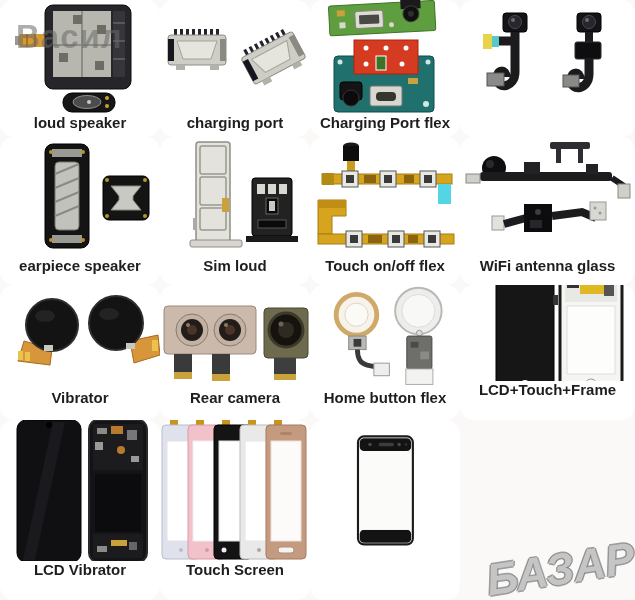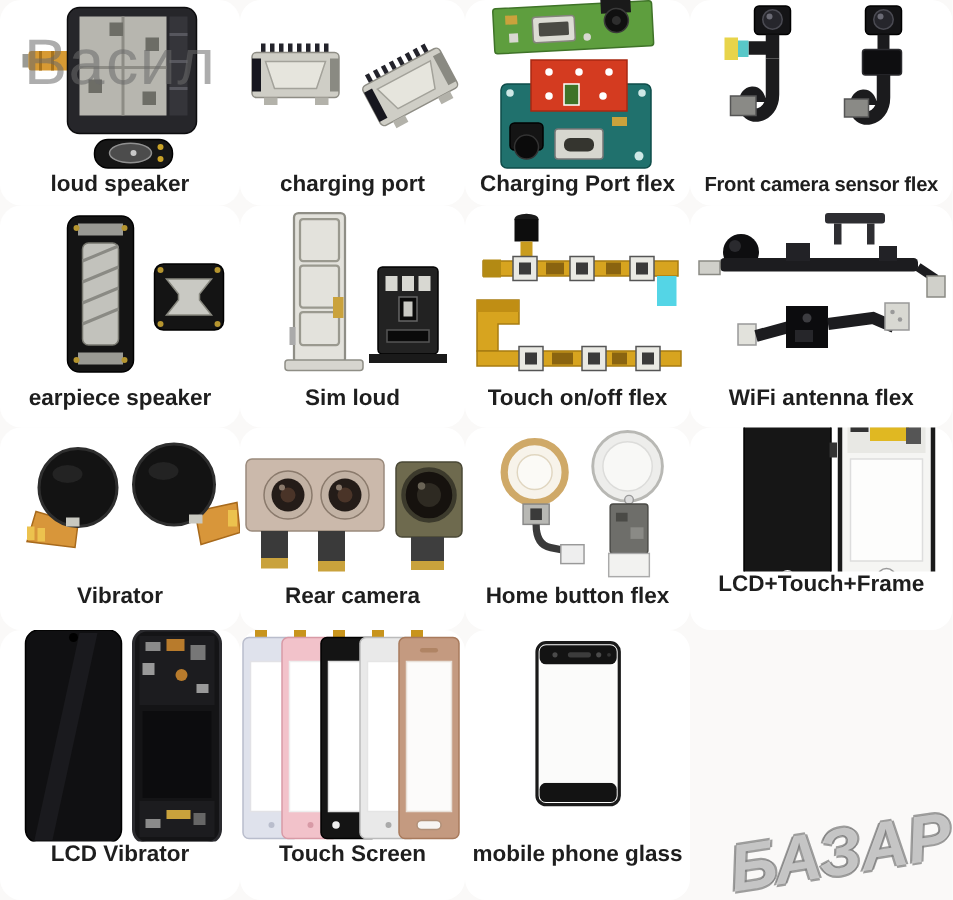--- a/index.html
+++ b/index.html
@@ -31,21 +31,21 @@
     flex:1;display:flex;align-items:center;justify-content:center;
     width:100%;overflow:hidden;
   }
   .label{
     font-weight:700;font-size:15px;color:#1e1e1e;
     white-space:nowrap;line-height:17px;
   }
   .label.small{font-size:13.5px;letter-spacing:-0.2px;}
   .wm-top{
     position:absolute;left:16px;top:18px;z-index:6;
-    font-size:43px;font-weight:400;letter-spacing:1px;
+    font-size:33px;font-weight:700;letter-spacing:1px;
     color:rgba(105,105,105,0.55);
   }
   .wm-bottom{
     position:absolute;right:0px;bottom:6px;z-index:7;
     font-size:44px;font-weight:800;font-style:italic;
     transform:rotate(-9deg);transform-origin:center;
     color:rgba(255,255,255,0.55);
     text-shadow:
       1.5px 0 0 rgba(125,125,125,0.75),
      -1.5px 0 0 rgba(125,125,125,0.75),
@@ -170,21 +170,20 @@
             <rect x="14" y="0" width="24" height="19" rx="3" fill="#141416" stroke="#000"></rect>
             <circle cx="26" cy="9" r="6.5" fill="#26262c" stroke="#4a4a52"></circle>
             <circle cx="24" cy="7" r="2" fill="#6a6a74"></circle>
             <path d="M26,19 v12" fill="none" stroke="#1b1b1d" stroke-width="8"></path>
             <rect x="12" y="29" width="26" height="17" rx="2" fill="#0e0e10" stroke="#2c2c30"></rect>
             <path d="M26,46 v15 c0,16 -18,18 -18,6 c0,-9 9,-9 9,-1" fill="none" stroke="#1b1b1d" stroke-width="9"></path>
             <rect x="0" y="62" width="16" height="12" fill="#8a8a86" stroke="#555"></rect>
           </g>
         </svg>
       </div>
-      <div class="label small">Front camera sensor flex</div>
     </div>
 
     <div class="cell r2">
       <div class="art">
         <svg width="150" height="115" viewBox="0 0 150 115">
           <rect x="40" y="4" width="44" height="104" rx="8" fill="#141414" stroke="#000"></rect>
           <rect x="47" y="9" width="30" height="8" fill="#9a9a94"></rect>
           <rect x="47" y="95" width="30" height="8" fill="#9a9a94"></rect>
           <rect x="50" y="22" width="24" height="68" rx="4" fill="#c2c2bc" stroke="#77776f"></rect>
           <path d="M50,34 L74,24 M50,48 L74,38 M50,62 L74,52 M50,76 L74,66" stroke="#8a8a84" stroke-width="2" fill="none"></path>
@@ -285,21 +284,21 @@
             <rect x="32" y="2" width="28" height="28" fill="#0c0c0e"></rect>
             <circle cx="46" cy="10" r="3" fill="#3c3c40"></circle>
             <rect x="38" y="18" width="12" height="8" fill="#26262a"></rect>
             <path d="M60,14 l30,-4 l14,6" stroke="#1c1c1f" stroke-width="8" fill="none"></path>
             <rect x="98" y="0" width="16" height="18" fill="#d8d8d2" stroke="#999"></rect>
             <circle cx="103" cy="6" r="1.5" fill="#999"></circle>
               <circle cx="108" cy="11" r="1.5" fill="#999"></circle>
           </g>
         </svg>
       </div>
-      <div class="label">WiFi antenna flex</div>
+      <div class="label">WiFi antenna glass</div>
     </div>
 
     <div class="cell r3">
       <div class="art">
         <svg width="160" height="108" viewBox="0 0 160 108">
           <polygon points="24,58 52,66 50,82 18,78" fill="#d8963a" stroke="#a86a1c"></polygon>
           <rect x="18" y="68" width="5" height="9" fill="#ecc24e"></rect>
           <rect x="25" y="69" width="5" height="9" fill="#ecc24e"></rect>
           <circle cx="52" cy="42" r="26" fill="#131313" stroke="#2e2e2e" stroke-width="2"></circle>
           <ellipse cx="45" cy="33" rx="10" ry="6" fill="#232323"></ellipse>
@@ -460,19 +459,18 @@
           <rect x="56" y="6" width="64" height="126" rx="7" fill="#fdfdfc" stroke="#1a1a1a" stroke-width="2.5"></rect>
           <rect x="58" y="8" width="60" height="15" rx="5" fill="#131313"></rect>
           <rect x="58" y="115" width="60" height="15" rx="5" fill="#131313"></rect>
           <rect x="58" y="23" width="60" height="92" fill="#fbfbfa"></rect>
           <circle cx="70" cy="15.5" r="2" fill="#4a4a4a"></circle>
           <rect x="80" y="13.5" width="18" height="4" rx="2" fill="#3c3c3c"></rect>
           <circle cx="104" cy="15.5" r="2" fill="#4a4a4a"></circle>
           <circle cx="112" cy="15.5" r="1.5" fill="#333"></circle>
         </svg>
       </div>
-      <div class="label">mobile phone glass</div>
     </div>
 
   </div>
 
   <div class="wm-bottom">БАЗАР</div>
 </div>
 
 </body></html>

